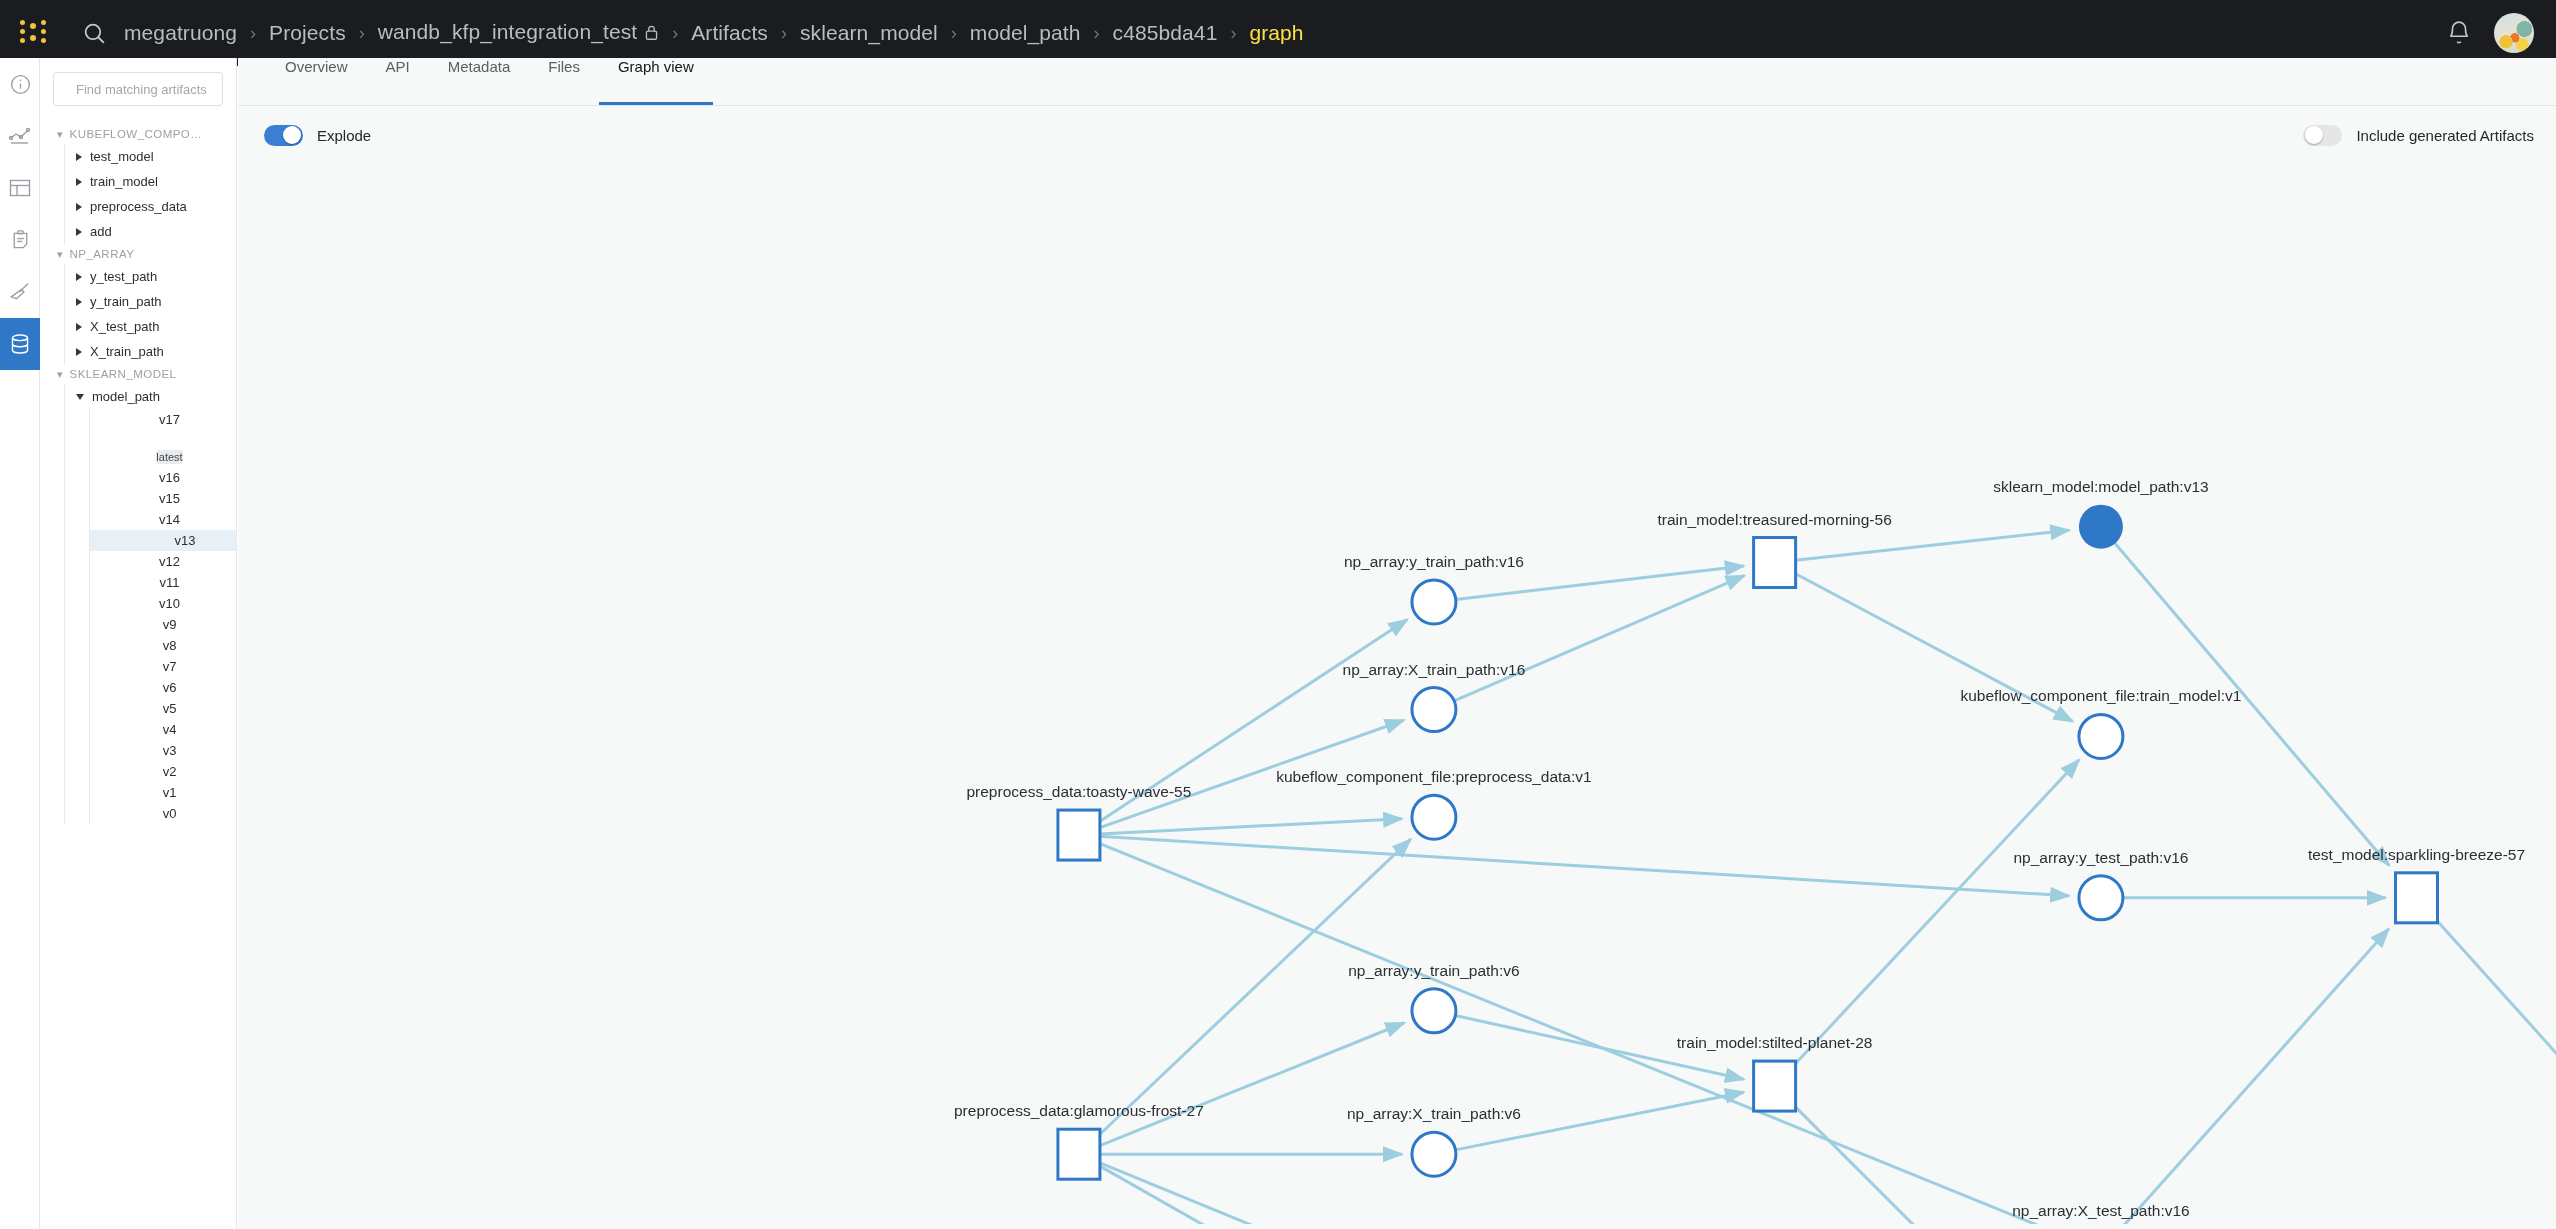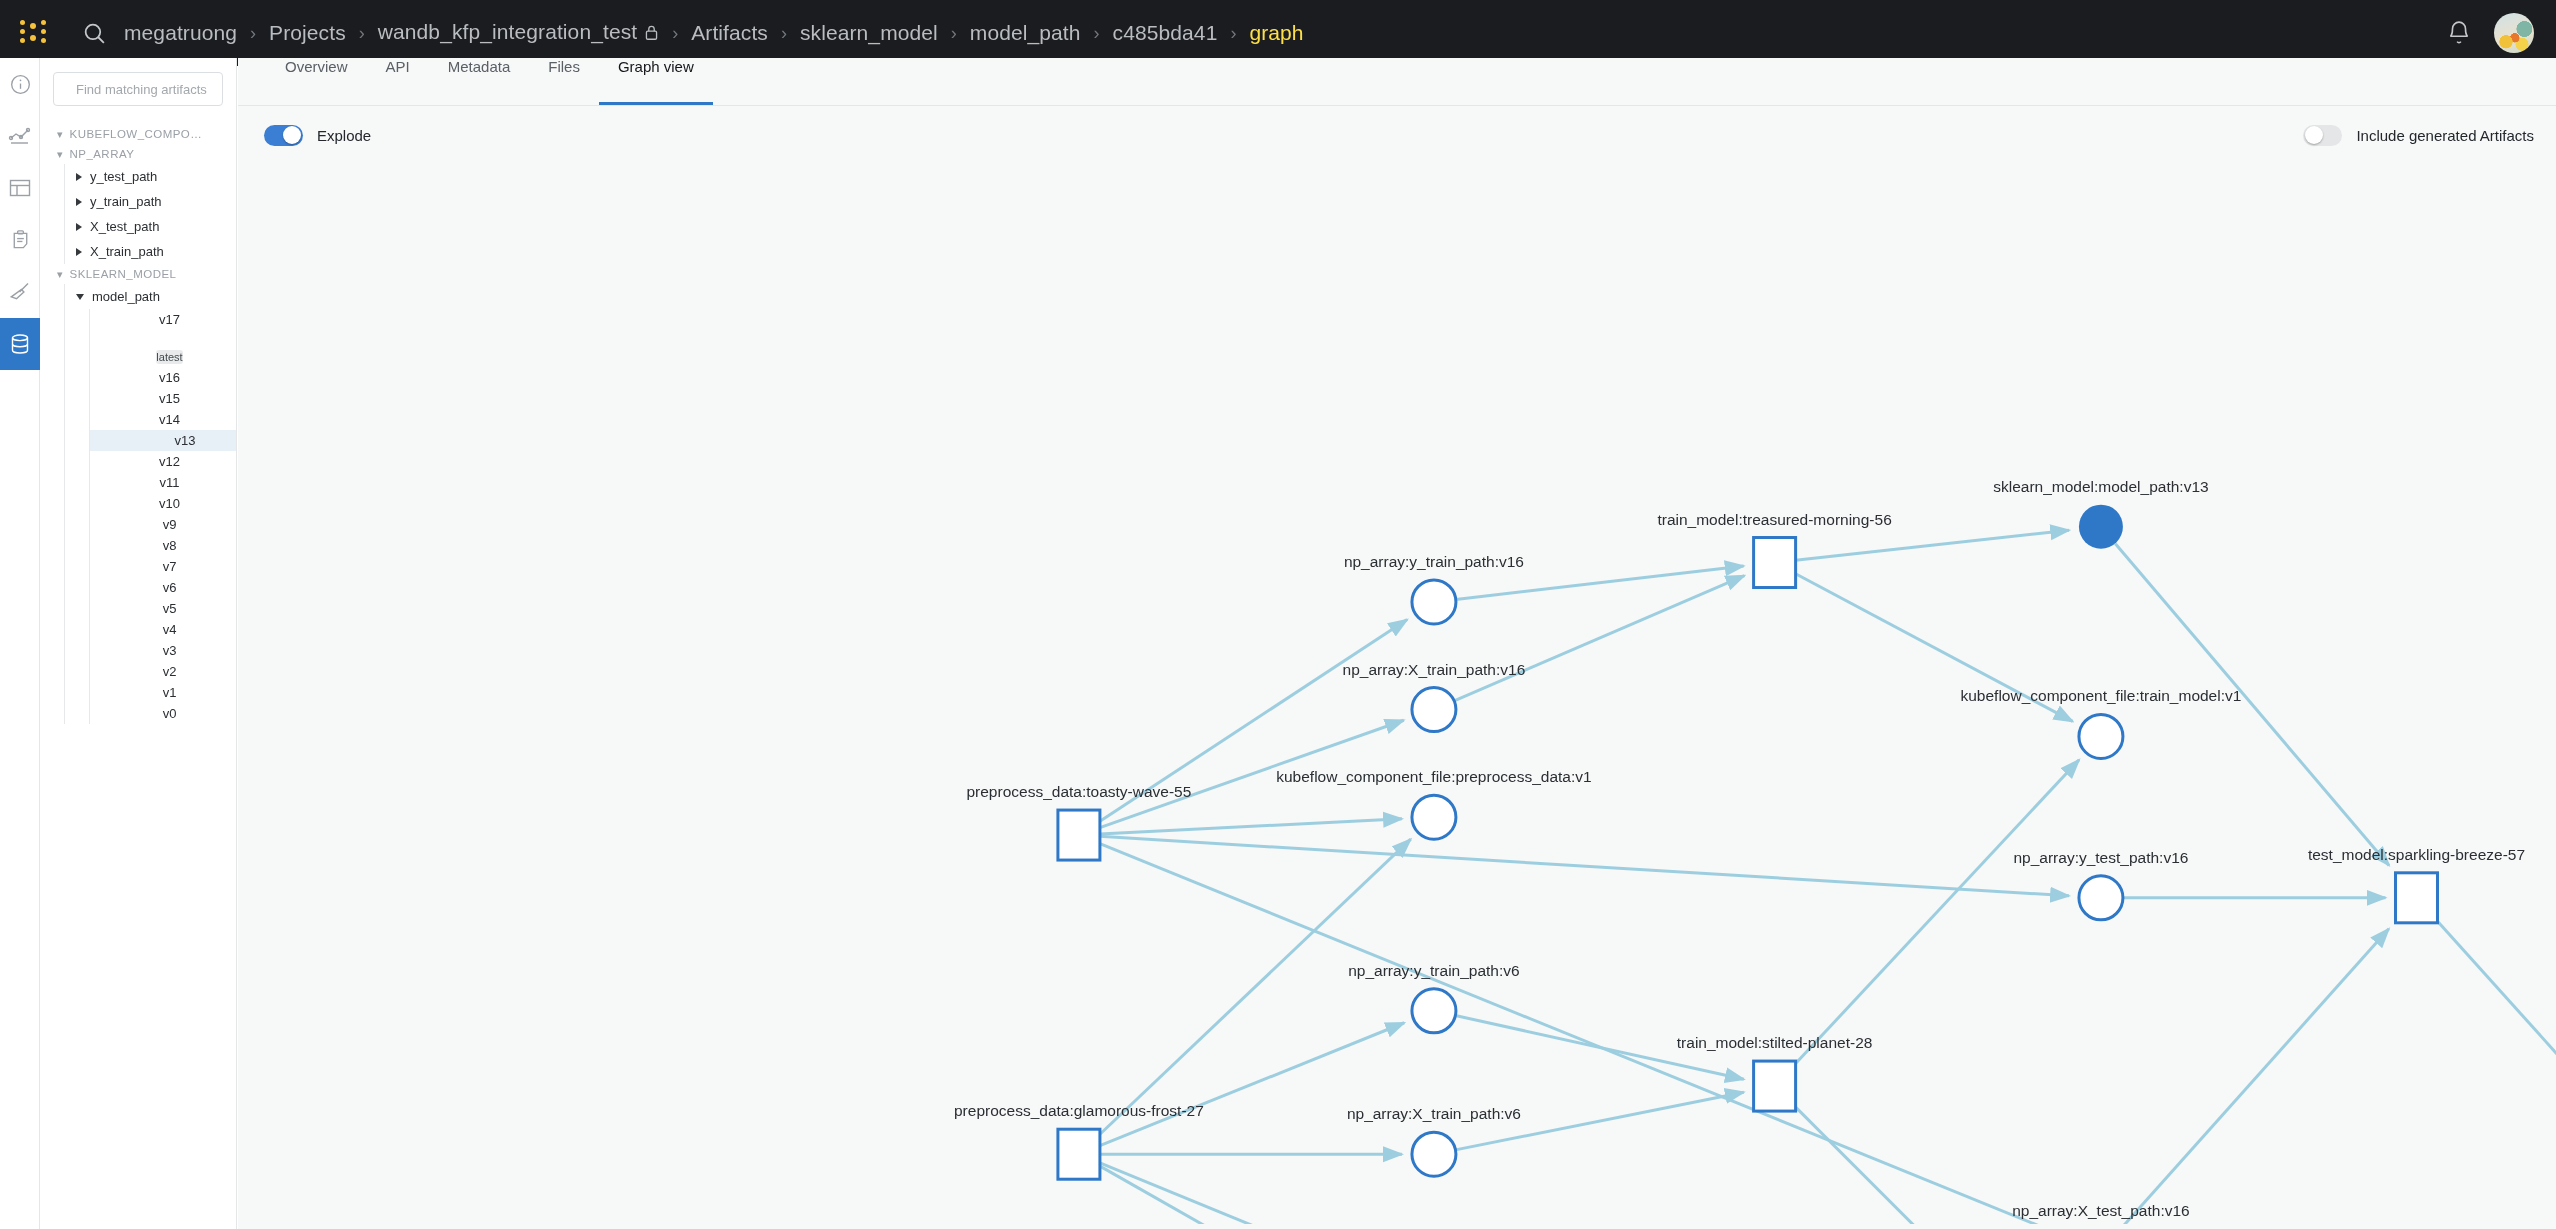--- a/index.html
+++ b/index.html
@@ -246,20 +246,38 @@
     <svg width="15" height="15" viewBox="0 0 24 24" fill="none" stroke="#8d9298" stroke-width="2">
       <circle cx="10.5" cy="10.5" r="7"></circle>
         <line x1="15.6" y1="15.6" x2="21" y2="21"></line>
     </svg>
     <input id="search-input" value="" placeholder="Find matching artifacts" style="">
   </div>
   <div id="tree">
       <div class="grp-head">
         <span class="chev">▾</span>
         <span class="gname">KUBEFLOW_COMPONENT_FILE</span>
+      </div>
+      <div class="grp-body">
+        <div class="tree-item">
+          <span class="tri tri-right"></span>
+          <span class="tname">test_model</span>
+        </div>
+        <div class="tree-item">
+          <span class="tri tri-right"></span>
+          <span class="tname">train_model</span>
+        </div>
+        <div class="tree-item">
+          <span class="tri tri-right"></span>
+          <span class="tname">preprocess_data</span>
+        </div>
+        <div class="tree-item">
+          <span class="tri tri-right"></span>
+          <span class="tname">add</span>
+        </div>
       </div>
       <div class="grp-head">
         <span class="chev">▾</span>
         <span class="gname">NP_ARRAY</span>
       </div>
       <div class="grp-body">
         <div class="tree-item">
           <span class="tri tri-right"></span>
           <span class="tname">y_test_path</span>
         </div>

